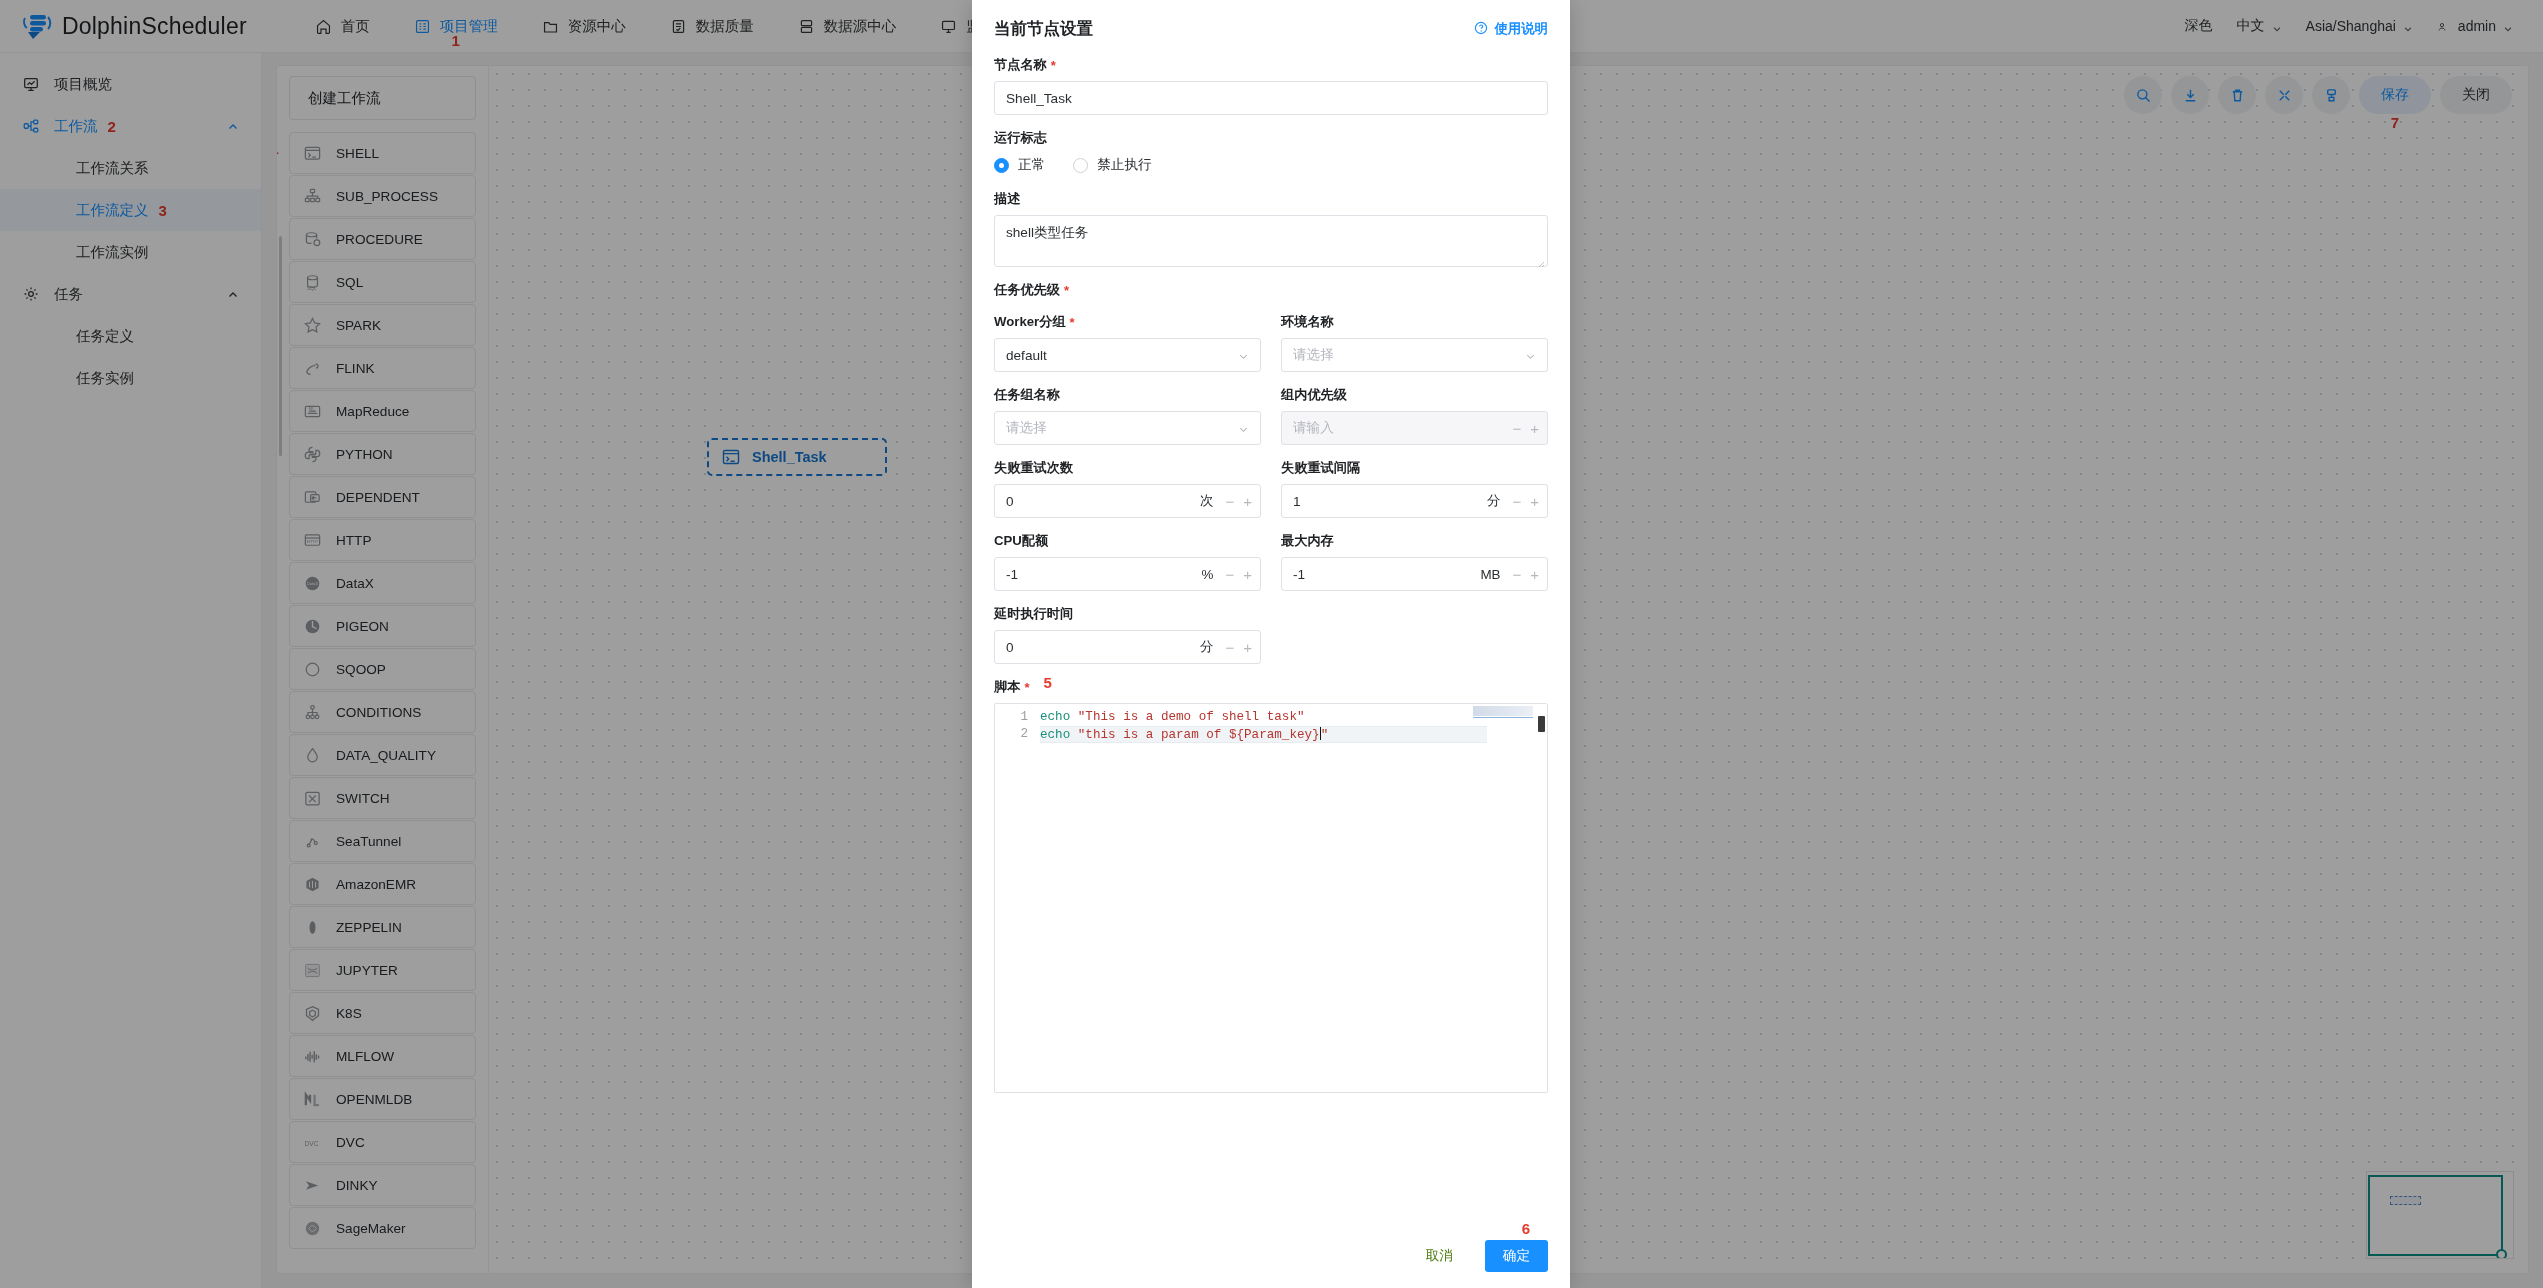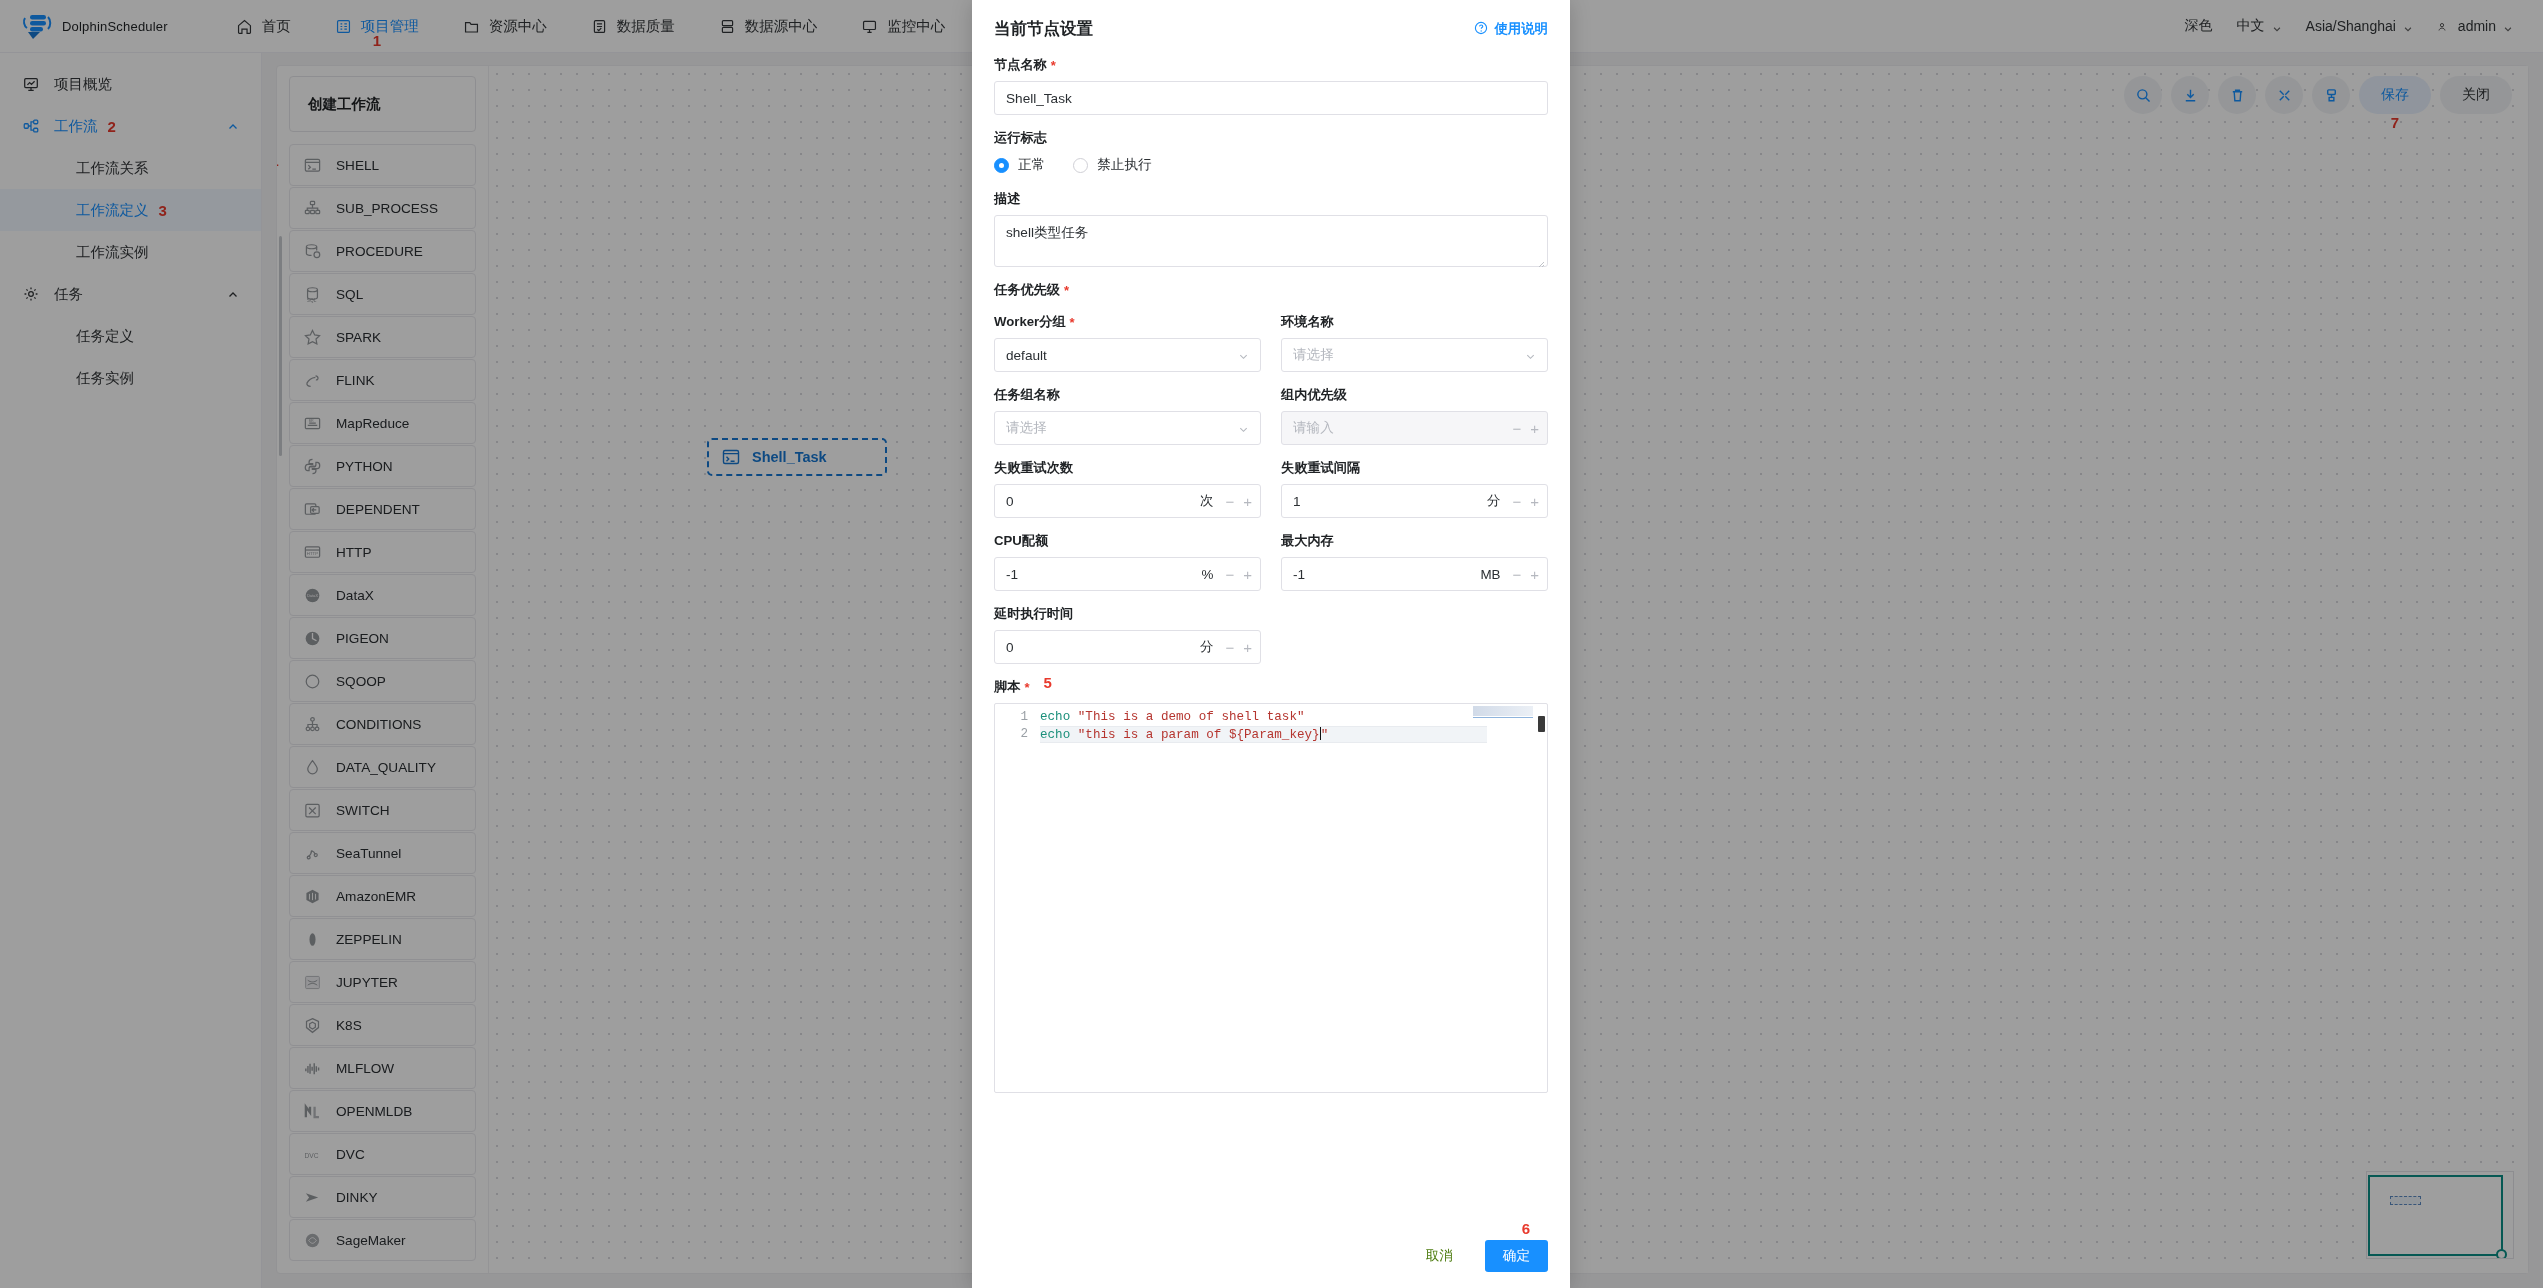--- a/index.html
+++ b/index.html
@@ -16,21 +16,21 @@
   #dim { position: absolute; inset: 0; background: rgba(0,0,0,0.38); z-index: 40; pointer-events: none; }
 
   
   .navbar {
     position: absolute; top: 0; left: 0; right: 0; height: 53px;
     background: #ffffff; border-bottom: 1px solid #efeff5;
     display: flex; align-items: center; padding: 0 22px; gap: 0;
   }
   .brand { display: flex; align-items: center; gap: 6px; margin-right: 46px; }
   .brand-logo { width: 34px; height: 28px; position: relative; }
-  .brand-name { font-size: 13px; font-weight: 400; color: #1f2225; letter-spacing: .2px; }
+  .brand-name { font-size: 23px; font-weight: 400; color: #1f2225; letter-spacing: .2px; }
   .nav-items { display: flex; align-items: center; gap: 0; }
   .nav-item {
     display: flex; align-items: center; gap: 9px; padding: 0 22px; height: 53px;
     font-size: 14.5px; color: #333639; cursor: pointer; position: relative;
   }
   .nav-item.active { color: #1890ff; }
   .nav-icon { width: 17px; height: 17px; display: inline-flex; align-items: center; justify-content: center; }
   .nav-icon svg { width: 17px; height: 17px; }
   .nav-right { margin-left: auto; display: flex; align-items: center; gap: 24px; padding-right: 8px; }
   .nav-right .ritem { display: flex; align-items: center; gap: 7px; font-size: 14px; color: #333639; cursor: pointer; }
@@ -54,22 +54,22 @@
   .side-sub { padding-left: 76px; height: 42px; display:flex; align-items:center; font-size:14.5px; color:#333639; cursor:pointer; }
   .side-sub.selected { background: #f0f7ff; color: #1890ff; }
   .marker { color: #e8392c; font-weight: 700; font-size: 15px; }
   .marker.inline { margin-left: 10px; }
 
   
   .content { position: absolute; top: 53px; left: 262px; right: 0; bottom: 0; background: #f4f4f5; padding: 12px 14px 14px 14px; }
   .board { position: relative; width: 100%; height: 100%; background: #ffffff; border: 1px solid #ededf0; border-radius: 4px; display: flex; }
   .palette { width: 212px; border-right: 1px solid #efeff2; padding: 10px 12px; overflow: hidden; position: relative; }
   .palette-header {
-    height: 56px; border: 1px solid #e6e6ea; border-radius: 4px; display: flex; align-items: center;
-    padding: 0 18px; font-size: 14.5px; font-weight: 700; color: #1f2225; margin-bottom: 12px;
+    height: 44px; border: 1px solid #e6e6ea; border-radius: 4px; display: flex; align-items: center;
+    padding: 0 18px; font-size: 14.5px; font-weight: 400; color: #1f2225; margin-bottom: 12px;
   }
   .task-item {
     height: 42px; border: 1px solid #e9e9ed; border-radius: 4px; display: flex; align-items: center;
     padding: 0 12px; margin-bottom: 1px; font-size: 13.6px; color: #2b2f33; cursor: grab; background:#fff;
     position: relative;
   }
   .task-item .ticon { width: 21px; height: 21px; margin-right: 13px; display:inline-flex; align-items:center; justify-content:center; opacity: .72; }
   .task-item .ticon svg { width: 19px; height: 19px; }
   .task-marker { position: absolute; left: -20px; top: 9px; }
   .palette-scroll { position: absolute; left: 2px; top: 170px; width: 3px; height: 220px; background: #c9ccd1; border-radius: 2px; }

